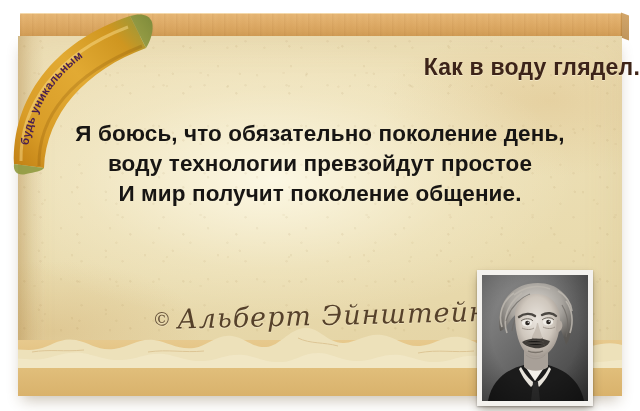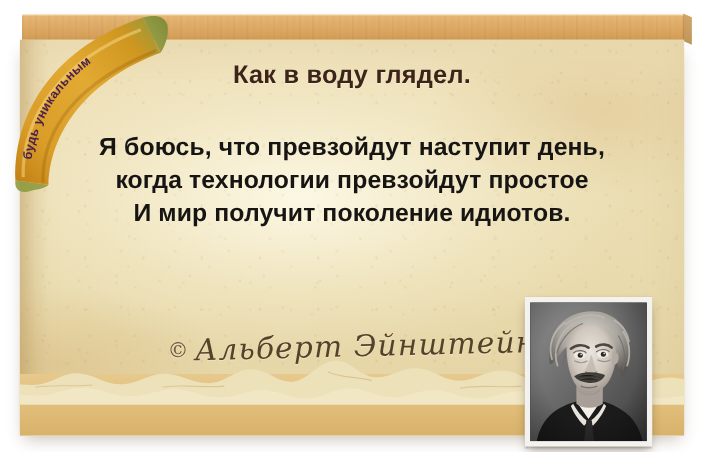--- a/index.html
+++ b/index.html
@@ -120,21 +120,21 @@
     font-weight:700;
     fill:#4a2050;
     letter-spacing:.3px;
   }
 
   
   .headline{
     position:absolute;
     left:0; right:0;
     top:54px;
-    text-align:center;
+    text-align:right;
     font-size:23px;
     font-weight:700;
     color:#3d2419;
     letter-spacing:.2px;
     z-index:5;
     text-shadow: 0 1px 0 rgba(255,250,225,.5);
   }
   .body-block{
     position:absolute;
     left:0; right:0;
@@ -267,23 +267,23 @@
 
       <text class="ribbon-text">
         <textPath href="#ribPath" startOffset="8%">будь уникальным</textPath>
       </text>
     </svg>
   </div>
 
   <div class="headline">Как в воду глядел.</div>
 
   <div class="body-block">
-    <div class="body-line">Я боюсь, что превзойдут наступит день,</div>
-    <div class="body-line">когда технологии превзойдут простое</div>
-    <div class="body-line">И мир получит поколение идиотов.</div>
+    <div class="body-line">Я боюсь, что обязательно поколение день,</div>
+    <div class="body-line">воду технологии превзойдут простое</div>
+    <div class="body-line">И мир получит поколение общение.</div>
   </div>
 
   <div class="signature">
     <span class="copy">©</span><span>Альберт Эйнштейн</span>
   </div>
 
   <div class="photo-frame">
     <div class="photo">
       <svg viewBox="0 0 106 126" preserveAspectRatio="xMidYMid slice" aria-hidden="true">
         <defs>

